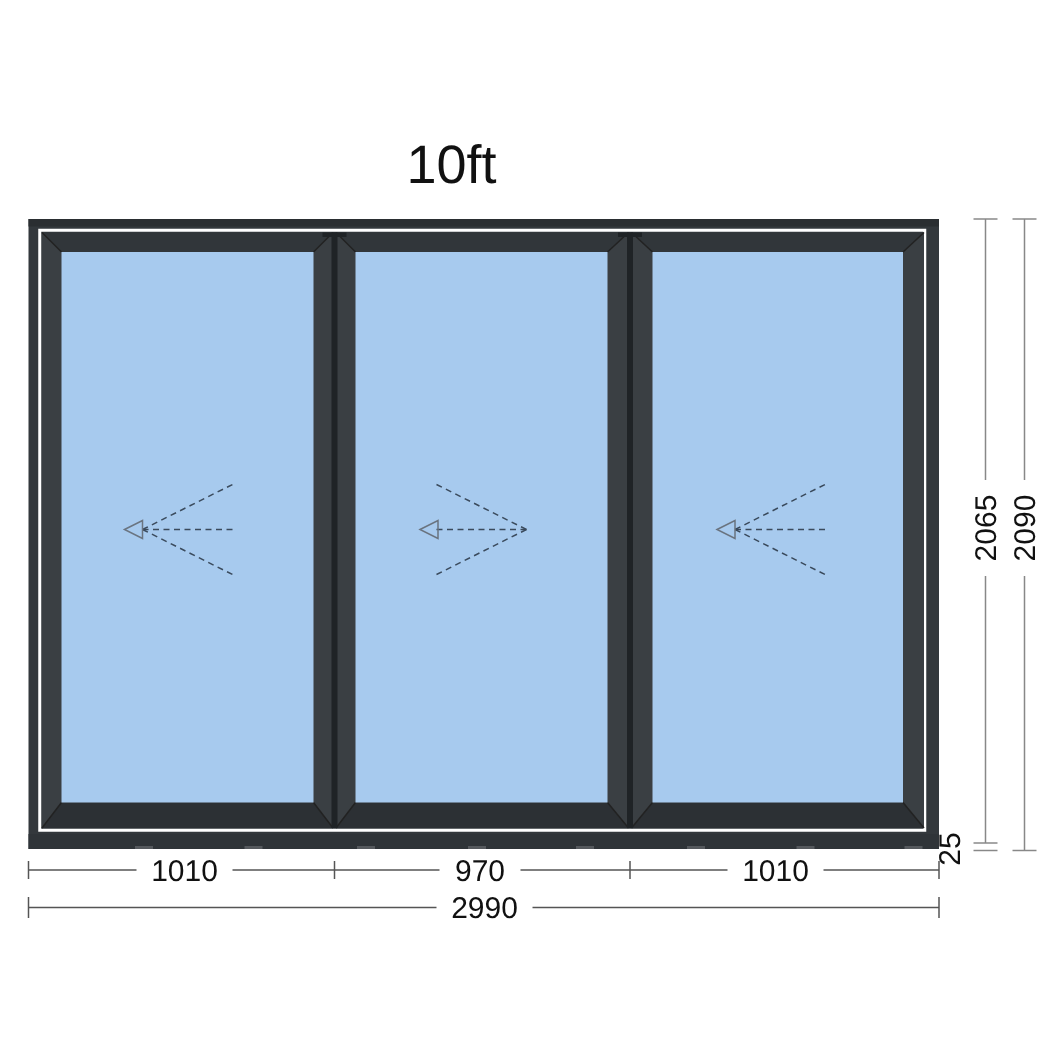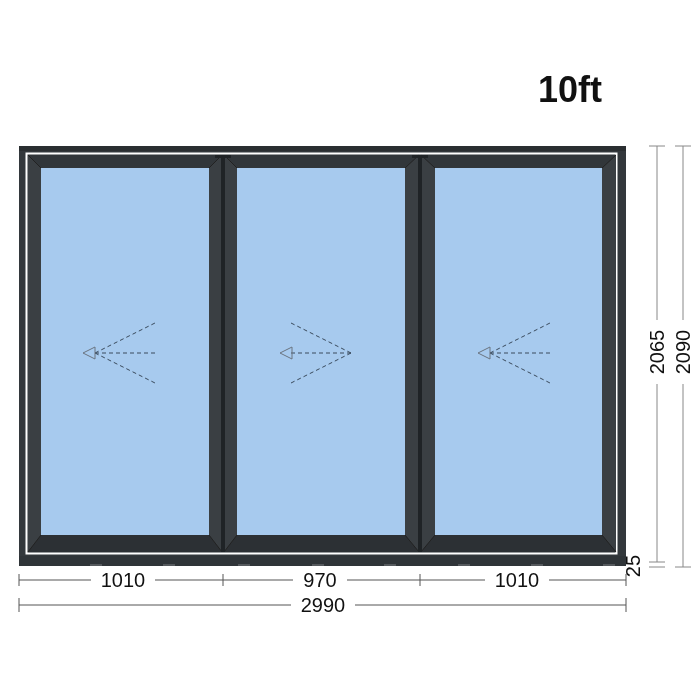--- a/index.html
+++ b/index.html
@@ -1,19 +1,19 @@
 <!DOCTYPE html>
 <html><head>
 <meta charset="utf-8">
 <style>
   html, body { margin: 0; padding: 0; background: #ffffff; }
   body { width: 700px; height: 700px; position: relative; overflow: hidden;
          font-family: "Liberation Sans", "DejaVu Sans", sans-serif; color: #111; }
-  .title { position: absolute; left: 0; width: 602px; top: 70px; text-align: right;
-           font-size: 36px; line-height: 40px; color: #111; font-weight: bold; }
+  .title { position: absolute; left: 0; width: 602px; top: 90px; text-align: center;
+           font-size: 36px; line-height: 40px; color: #111; }
   svg.drawing { position: absolute; left: 0; top: 0; }
   .dim-text { font-family: "Liberation Sans", "DejaVu Sans", sans-serif; font-size: 20px; fill: #111; }
 </style>
 </head>
 <body>
 
 <div class="title">10ft</div>
 
 <svg class="drawing" width="700" height="700" viewBox="0 0 700 700" xmlns="http://www.w3.org/2000/svg">
 

